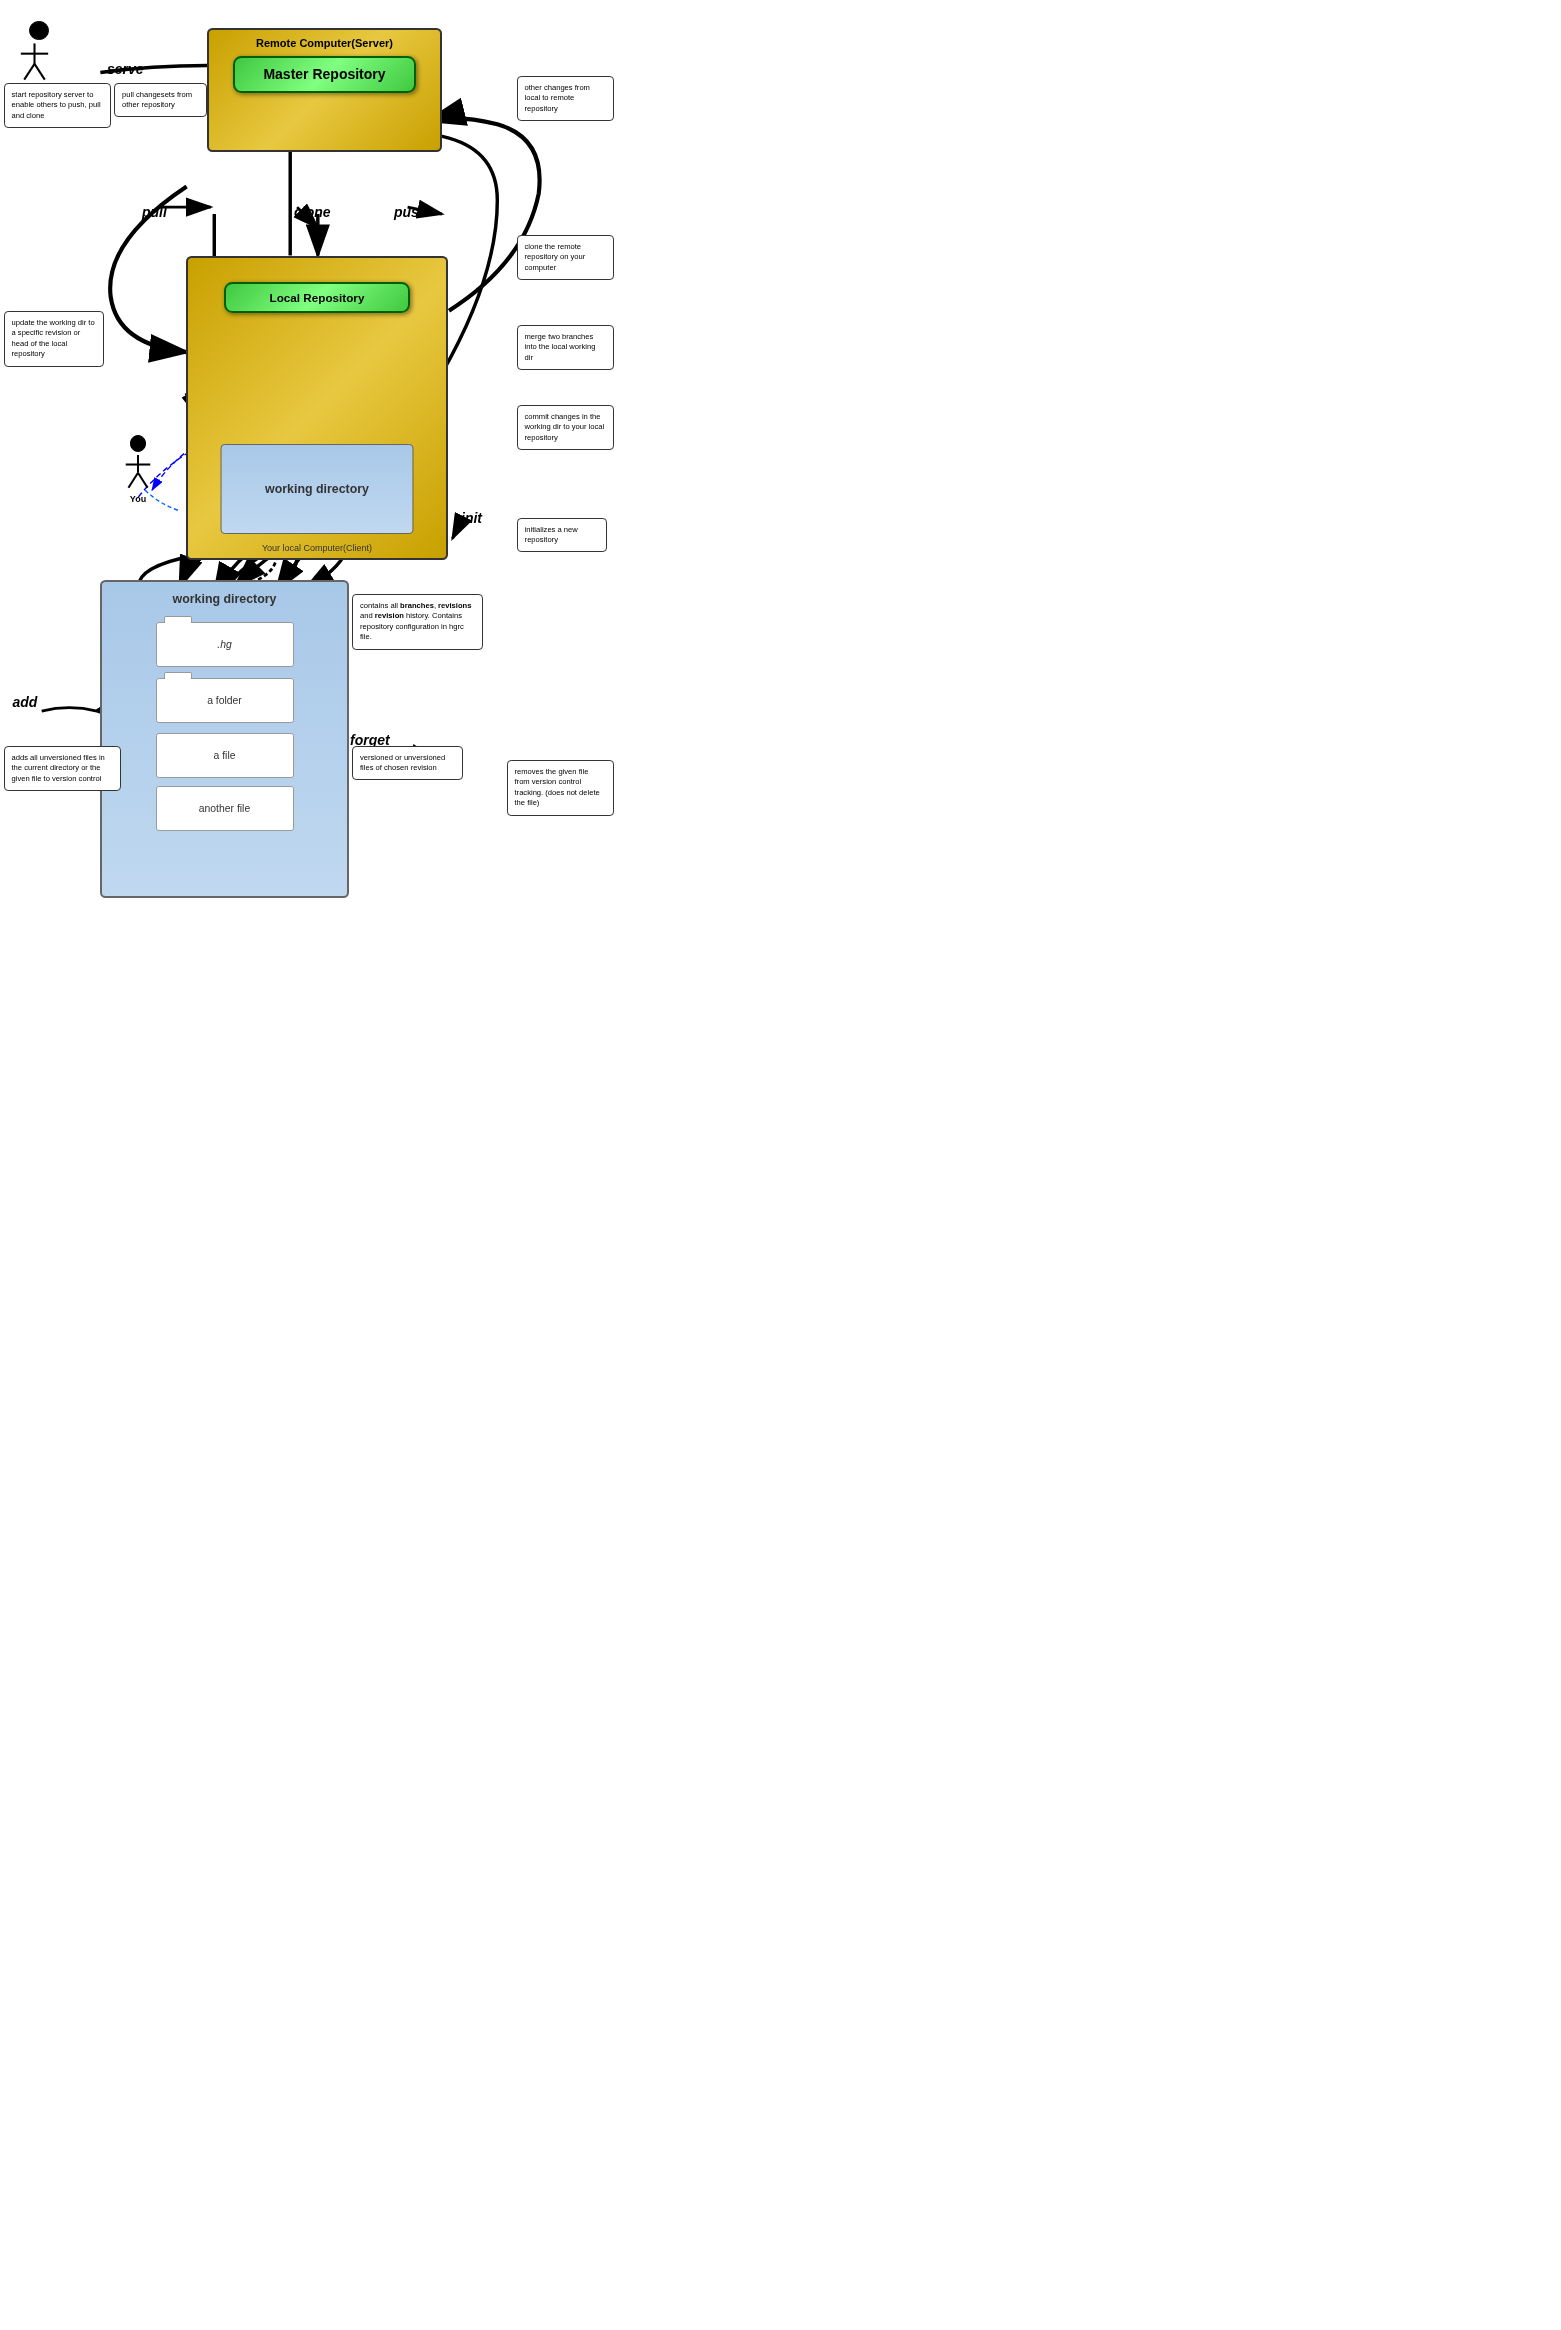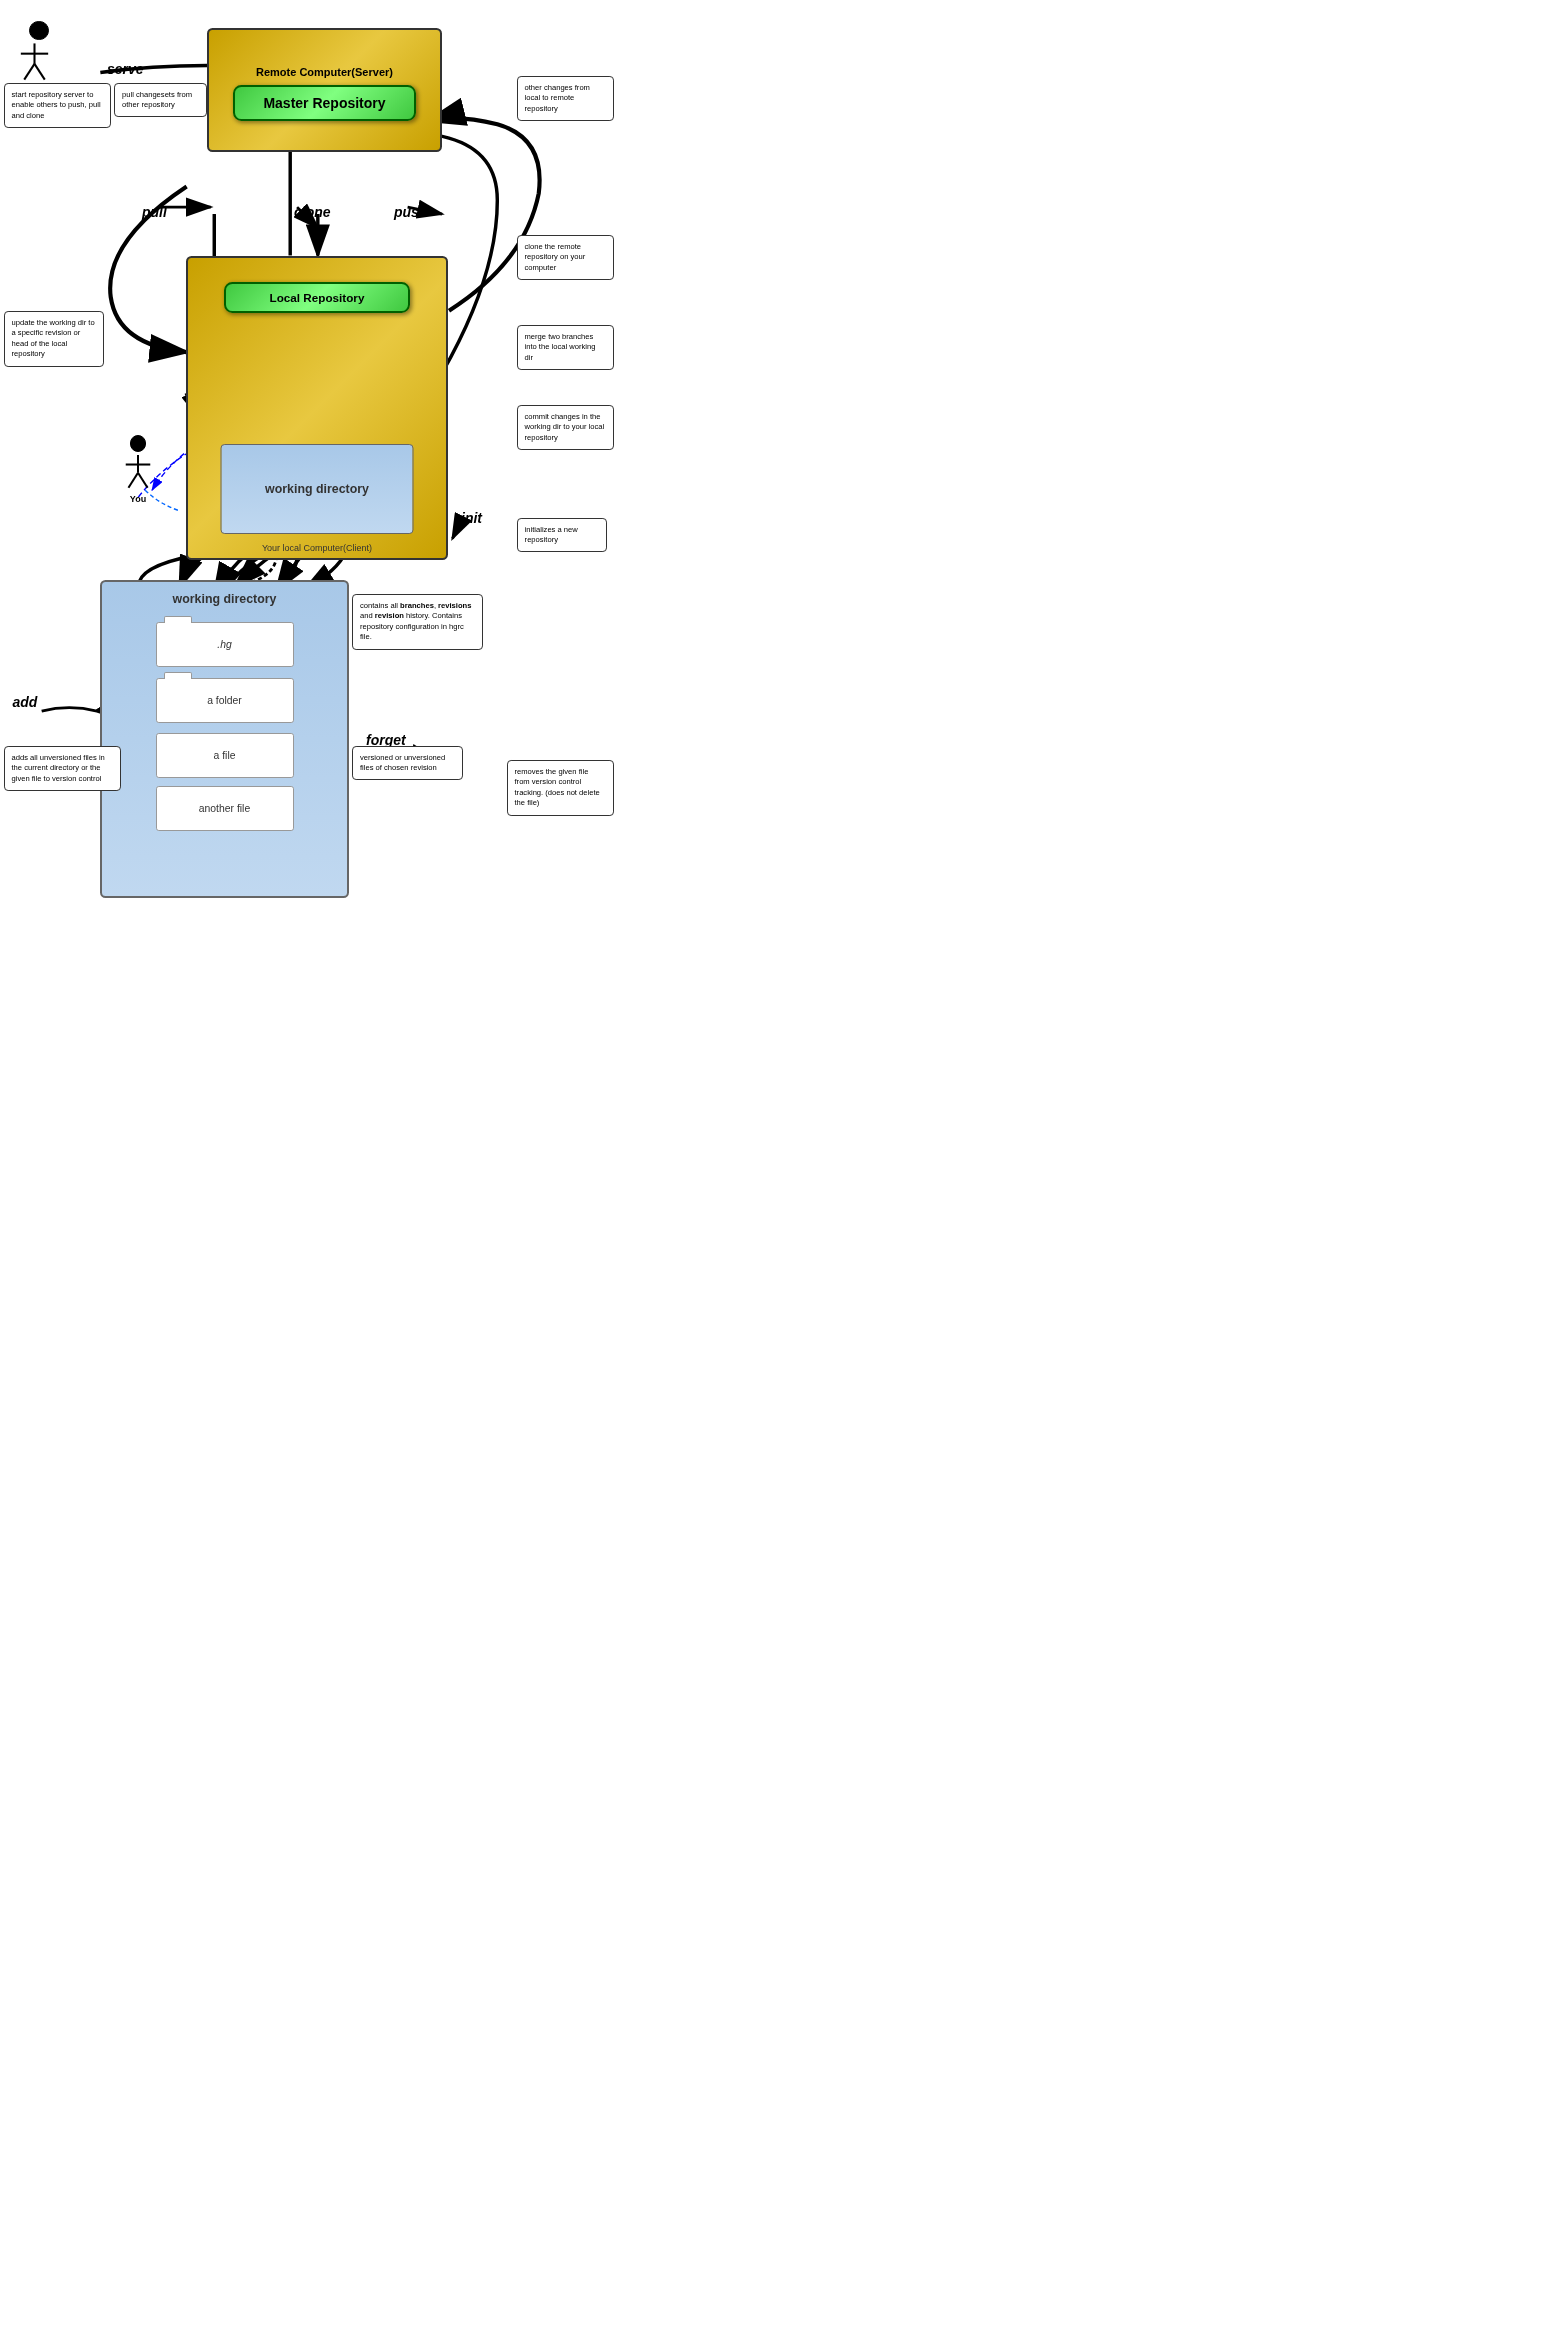--- a/index.html
+++ b/index.html
@@ -23,21 +23,21 @@
       top: 28px;
       left: 207px;
       width: 235px;
       height: 124px;
       background: linear-gradient(135deg, #c8a000, #e8c840, #c8a000);
       border: 2.1px solid #333;
       border-radius: 5.5px;
       display: flex;
       flex-direction: column;
       align-items: center;
-      justify-content: center;
+      justify-content: flex-start;
       padding-top: 7px;
     }
     .remote-computer-title {
       font-size: 11px;
       font-weight: bold;
       color: #000;
       margin-bottom: 7px;
     }
     .master-repo-box {
       background: linear-gradient(135deg, #40c840, #80ff80, #40c840);
@@ -415,21 +415,21 @@
   <div class="note-box" style="top:594px; left:352px; width:131px;">
     <span style="font-size:7.6px;">contains all <strong>branches</strong>, <strong>revisions</strong> and <strong>revision</strong> history. Contains repository configuration in hgrc file.</span>
   </div>
 
   <div class="arrow-label" style="top:694px; left:12.4px;">add</div>
 
   <div class="note-box" style="top:746px; left:3.5px; width:117px;">
     <span style="font-size:7.6px;">adds all unversioned files in the current directory or the given file to version control</span>
   </div>
 
-  <div class="arrow-label" style="top:732px; left:366px;">forget</div>
+  <div class="arrow-label" style="top:732px; left:350px;">forget</div>
 
   <div class="note-box" style="top:746px; left:352px; width:111px;">
     <span style="font-size:7.6px;">versioned or unversioned files of chosen revision</span>
   </div>
 
   <div class="note-box" style="top:760px; right:3.5px; width:107px;">
     <span style="font-size:7.6px;">removes the given file from version control tracking. (does not delete the file)</span>
   </div>
 
 </div>

